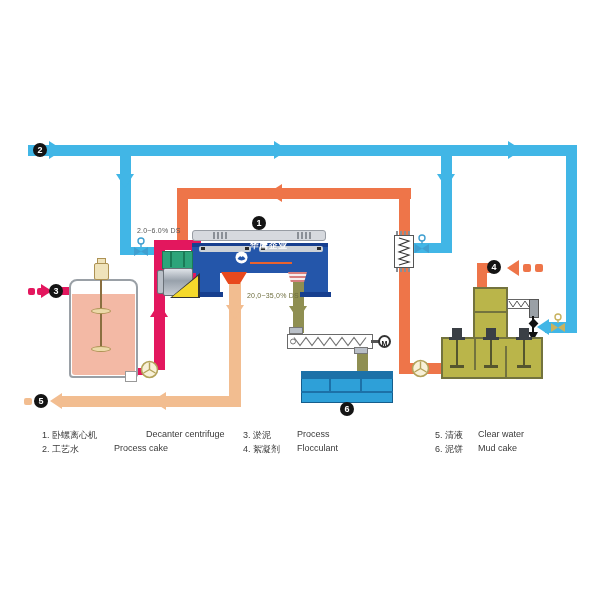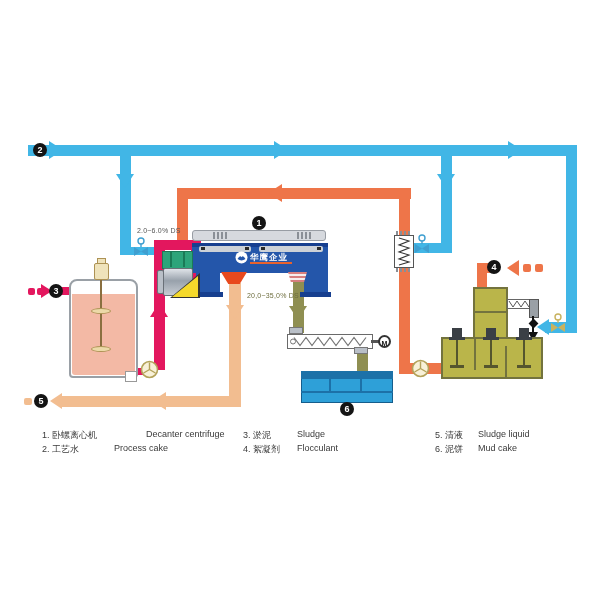--- a/index.html
+++ b/index.html
@@ -94,21 +94,21 @@
   <div class="abs" style="left:259px;top:246px;width:64px;height:6px;background:#ccd1d7;border-radius:2px;"></div>
   <div class="panel-slot" style="left:201px;top:247px;"></div>
   <div class="panel-slot" style="left:245px;top:247px;"></div>
   <div class="panel-slot" style="left:261px;top:247px;"></div>
   <div class="panel-slot" style="left:317px;top:247px;"></div>
 
   <svg class="abs" style="left:235px;top:251px;" width="13" height="13">
     <circle cx="6.5" cy="6.5" r="6" fill="#fff"></circle>
     <path d="M2.5 8 Q5 3.5 6.5 6.2 Q8 3.5 10.5 8 Q6.5 10.8 2.5 8" fill="#2456aa"></path>
   </svg>
-  <div class="abs" style="left:250px;top:252px;color:#fff;font-size:8.5px;font-weight:bold;letter-spacing:1px;white-space:nowrap;">华鹰企业</div>
+  <div class="abs" style="left:250px;top:240px;color:#fff;font-size:8.5px;font-weight:bold;letter-spacing:1px;white-space:nowrap;">华鹰企业</div>
   <div class="abs" style="left:250px;top:262px;width:42px;height:2px;background:#e8622d;"></div>
 
   <div class="abs" style="left:196px;top:273px;width:24px;height:20px;background:#2456aa;"></div>
   <div class="abs" style="left:304px;top:273px;width:24px;height:20px;background:#2456aa;"></div>
   <div class="abs" style="left:192px;top:292px;width:31px;height:5px;background:#173f8f;"></div>
   <div class="abs" style="left:300px;top:292px;width:31px;height:5px;background:#173f8f;"></div>
 
   <div class="abs" style="left:221px;top:272px;width:26px;height:12px;background:#e8491d;clip-path:polygon(0 0,100% 0,72% 100%,28% 100%);"></div>
   <div class="abs" style="left:288px;top:272px;width:19px;height:10px;background:repeating-linear-gradient(180deg,#d77f7f 0 2px,#f7eded 2px 4px);clip-path:polygon(0 0,100% 0,85% 100%,15% 100%);"></div>
 
@@ -207,28 +207,28 @@
   <div class="legend-item" style="left:42px;top:429px;">
     <span class="zh"><span>1.</span> <span>卧螺离心机</span></span>
     <span class="en" style="left:72px;padding-left:32px;">Decanter centrifuge</span>
   </div>
   <div class="legend-item" style="left:42px;top:443px;">
     <span class="zh"><span>2.</span> <span>工艺水</span></span>
     <span class="en" style="left:72px;">Process cake</span>
   </div>
   <div class="legend-item" style="left:243px;top:429px;">
     <span class="zh"><span>3.</span> <span>淤泥</span></span>
-    <span class="en" style="left:54px;">Sludge</span>
+    <span class="en" style="left:54px;">Process</span>
   </div>
   <div class="legend-item" style="left:243px;top:443px;">
     <span class="zh"><span>4.</span> <span>絮凝剂</span></span>
     <span class="en" style="left:54px;">Flocculant</span>
   </div>
   <div class="legend-item" style="left:435px;top:429px;">
     <span class="zh"><span>5.</span> <span>清液</span></span>
-    <span class="en" style="left:43px;">Sludge liquid</span>
+    <span class="en" style="left:43px;">Clear water</span>
   </div>
   <div class="legend-item" style="left:435px;top:443px;">
     <span class="zh"><span>6.</span> <span>泥饼</span></span>
     <span class="en" style="left:43px;">Mud cake</span>
   </div>
 
 </div>
 
 </body></html>

